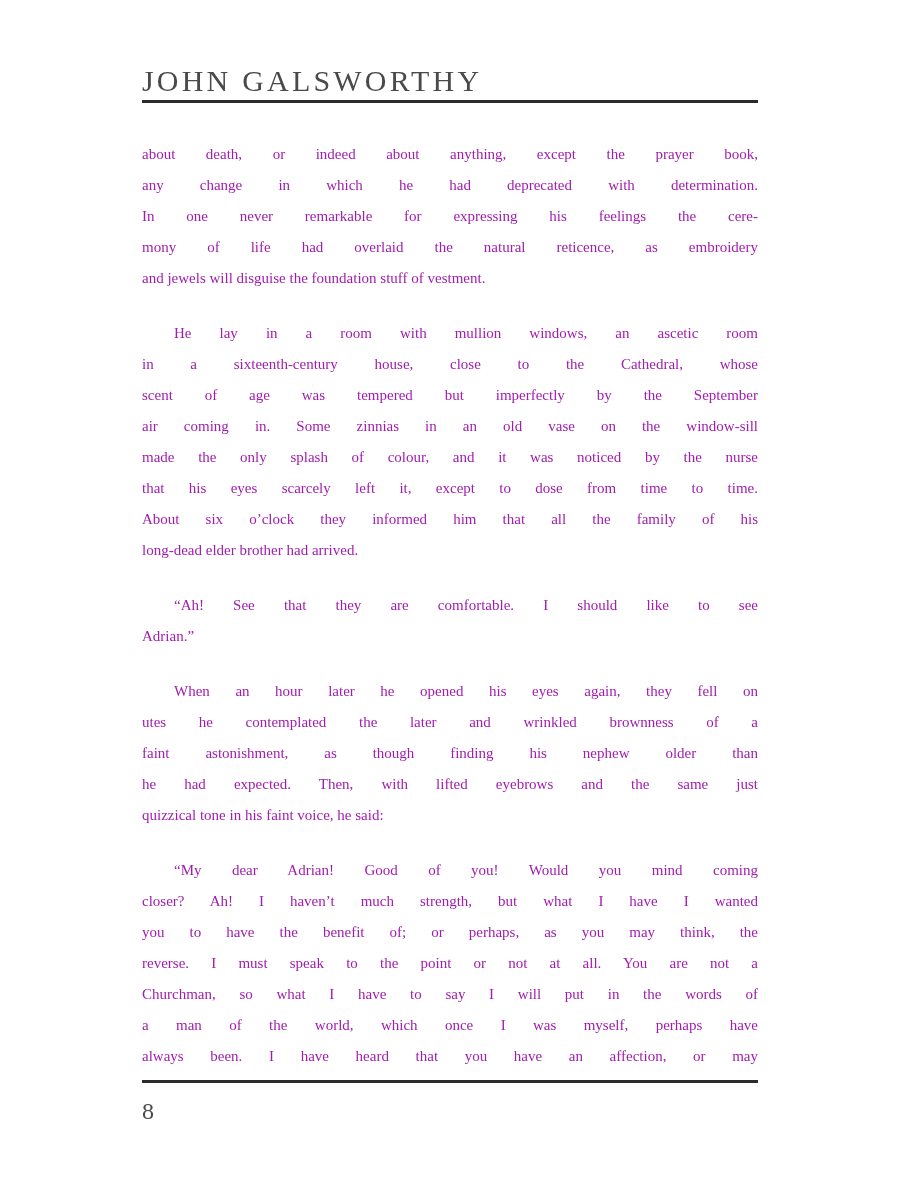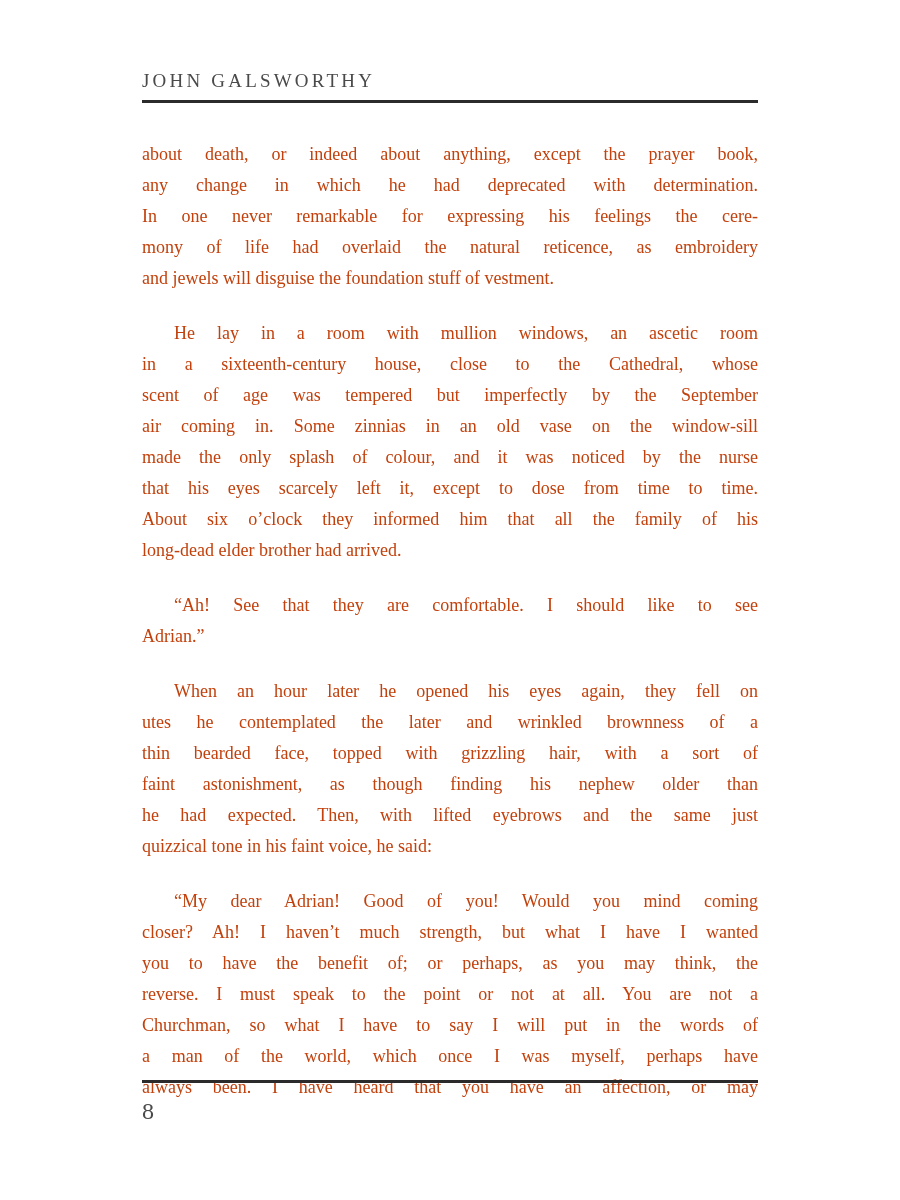--- a/index.html
+++ b/index.html
@@ -18,21 +18,21 @@
     .page {
       position: absolute;
       left: 0; top: 0;
       width: 900px; height: 1200px;
       background: #ffffff;
     }
     .running-head {
       position: absolute;
       left: 142px;
       top: 66px;
-      font-size: 19px;
+      font-size: 30px;
       letter-spacing: 3.2px;
       color: #4a4a4a;
       font-weight: normal;
       line-height: 30px;
       white-space: nowrap;
     }
     .rule {
       position: absolute;
       left: 142px;
       width: 616px;
@@ -44,25 +44,25 @@
     .body-text {
       position: absolute;
       left: 142px;
       top: 139px;
       width: 616px;
     }
     .line {
       display: block;
       height: 31px;
       line-height: 31px;
-      font-size: 18px;
+      font-size: 15px;
       white-space: nowrap;
       text-align: justify;
       text-align-last: justify;
-      color: #c2410c;
+      color: #a21caf;
     }
     .line.last {
       text-align: right;
       text-align-last: left;
     }
     .line.indent {
       padding-left: 32px;
       box-sizing: border-box;
       margin-top: 24px;
     }
@@ -104,21 +104,20 @@
     </div>
 
     <div>
       <span class="line indent">“Ah! See that they are comfortable. I should like to see</span>
       <span class="line last">Adrian.”</span>
     </div>
 
     <div>
       <span class="line indent">When an hour later he opened his eyes again, they fell on</span>
       <span class="line">utes he contemplated the later and wrinkled brownness of a</span>
-      <span class="line">thin bearded face, topped with grizzling hair, with a sort of</span>
       <span class="line">faint astonishment, as though finding his nephew older than</span>
       <span class="line">he had expected. Then, with lifted eyebrows and the same just</span>
       <span class="line last">quizzical tone in his faint voice, he said:</span>
     </div>
 
     <div>
       <span class="line indent">“My dear Adrian! Good of you! Would you mind coming</span>
       <span class="line">closer? Ah! I haven’t much strength, but what I have I wanted</span>
       <span class="line">you to have the benefit of; or perhaps, as you may think, the</span>
       <span class="line">reverse. I must speak to the point or not at all. You are not a</span>

